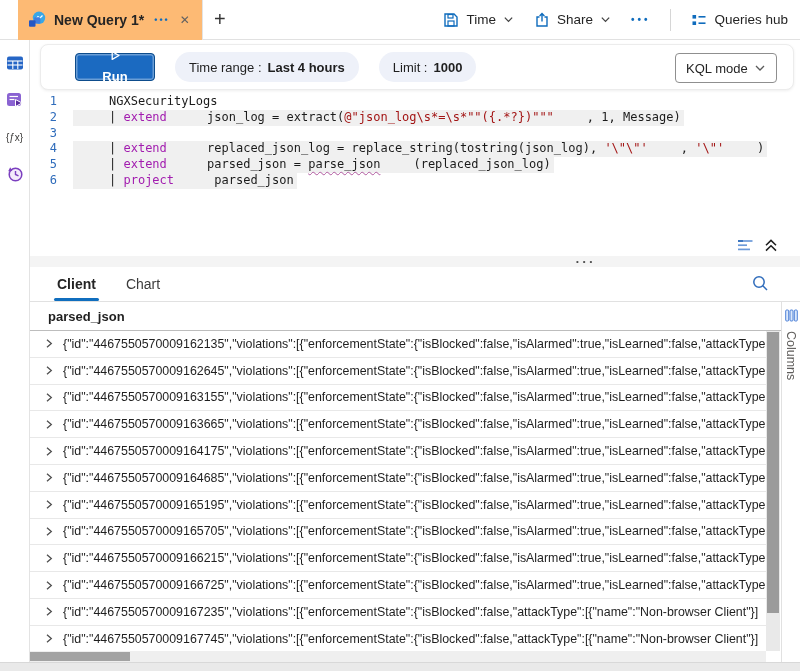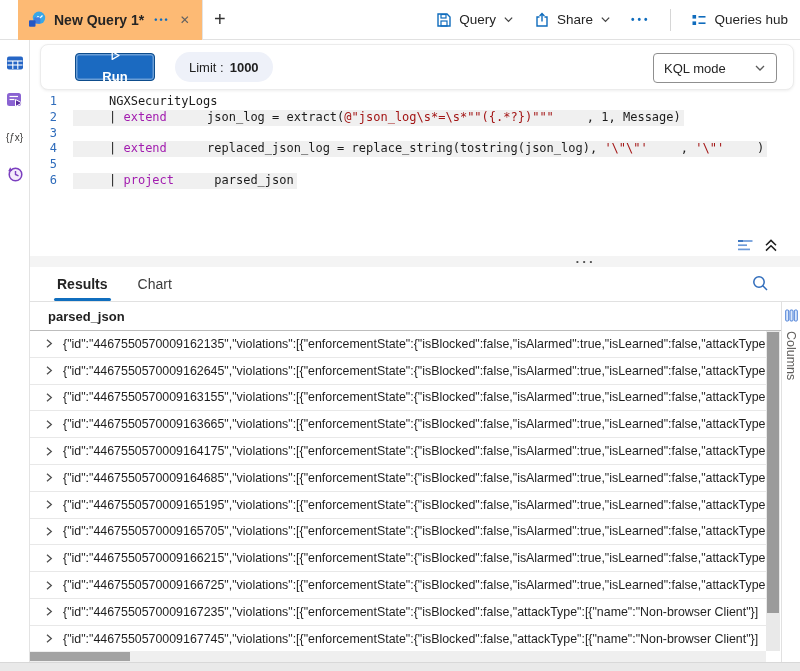--- a/index.html
+++ b/index.html
@@ -31,21 +31,21 @@
   
   .toolbar-card { position:absolute; left:40px; top:44px; width:754px; height:46px; background:#fff;
     border:1px solid #ececec; border-radius:8px; box-shadow:0 1px 3px rgba(0,0,0,.07);
     display:flex; align-items:center; gap:20px; padding-left:34px; }
   .run-btn { width:80px; height:28px; border-radius:4px; background:#1b6ac1; border:1px solid #0d4c8c;
     box-shadow:inset 0 0 0 1.5px rgba(255,255,255,.35); color:#fff; display:flex; align-items:center;
     justify-content:center; gap:8px; font-size:13px; font-weight:600; cursor:pointer;flex-direction:column; }
   .pill { height:30px; border-radius:15px; background:#eef1f9; display:flex; align-items:center;
     gap:6px; padding:0 14px; font-size:13px; color:#1f1f1f; cursor:pointer; white-space:nowrap; }
   .pill .val { font-weight:700; }
-  .mode-select { position:absolute; right:16px; top:8px; height:30px; width:124px; background:#fff;
+  .mode-select { position:absolute; right:16px; top:8px; height:30px; width:102px; background:#fff;
     border:1px solid #8f8f8f; border-radius:4px; display:flex; align-items:center; padding:0 10px;
     font-size:13px; cursor:pointer; }
   .mode-select .chev { margin-left:auto; }
 
   
   .editor { position:absolute; left:31px; top:94px; right:0; height:160px; background:#fff;
     font-family:"DejaVu Sans Mono", monospace; font-size:12px; cursor:text; }
   .ed-line { display:flex; height:15.8px; line-height:15.8px; }
   .ed-num { width:42px; text-align:right; padding-right:16px; color:#2f6cbb; flex:none; }
   .ed-code { white-space:pre; padding:0 3px; color:#1b1b1b; }
@@ -111,21 +111,21 @@
 
   <div class="top-actions">
     <div class="top-act">
       <span style="display:flex;">
         <svg width="16" height="16" viewBox="0 0 16 16">
           <path d="M2 2 H11 L14 5 V14 H2 Z" fill="none" stroke="#0f6cbd" stroke-width="1.4"></path>
           <rect x="5" y="9" width="6" height="5" fill="none" stroke="#0f6cbd" stroke-width="1.2"></rect>
           <rect x="5" y="2.5" width="5" height="3.5" fill="none" stroke="#0f6cbd" stroke-width="1.2"></rect>
         </svg>
       </span>
-      <span>Query</span>
+      <span>Time</span>
       <span style="display:flex;">
         <svg width="11" height="11" viewBox="0 0 12 12">
             <path d="M2 4 L6 8 L10 4" fill="none" stroke="#424242" stroke-width="1.4"></path>
           </svg>
       </span>
     </div>
     <div class="top-act">
       <span style="display:flex;">
         <svg width="16" height="16" viewBox="0 0 16 16">
           <path d="M5.5 5 H3 V14 H13 V5 H10.5" fill="none" stroke="#0f6cbd" stroke-width="1.4"></path>
@@ -186,20 +186,24 @@
 <div class="toolbar-card">
   <button class="run-btn" style="border-style:solid;">
     <span style="display:flex;">
       <svg width="11" height="11" viewBox="0 0 11 11">
           <path d="M2.2 1.6 L9 5.5 L2.2 9.4 Z" fill="none" stroke="#fff" stroke-width="1.3" stroke-linejoin="round"></path>
         </svg>
     </span>
     <span>Run</span>
   </button>
   <div class="pill">
+    <span>Time range :</span>
+    <span class="val">Last 4 hours</span>
+  </div>
+  <div class="pill">
     <span>Limit :</span>
     <span class="val">1000</span>
   </div>
   <div class="mode-select">
     <span>KQL mode</span>
     <span class="chev" style="display:flex;">
       <svg width="12" height="12" viewBox="0 0 12 12">
           <path d="M2 4 L6 8 L10 4" fill="none" stroke="#5a5a5a" stroke-width="1.3"></path>
         </svg>
     </span>
@@ -218,20 +222,21 @@
       </div>
       <div class="ed-line">
         <span class="ed-num">3</span>
       </div>
       <div class="ed-line">
         <span class="ed-num">4</span>
         <span class="ed-code hl"><span class="tok-plain">| </span><span class="tok-kw">extend</span><span class="tok-plain"> replaced_json_log = replace_string(tostring(json_log), </span><span class="tok-str">'\"\"'</span><span class="tok-plain">, </span><span class="tok-str">'\"'</span><span class="tok-plain">)</span></span>
       </div>
       <div class="ed-line">
         <span class="ed-num">5</span>
+        <span class="ed-code hl"><span class="tok-plain">| </span><span class="tok-kw">extend</span><span class="tok-plain"> parsed_json = </span><span class="tok-warn">parse_json</span><span class="tok-plain">(replaced_json_log)</span></span>
       </div>
       <div class="ed-line">
         <span class="ed-num">6</span>
         <span class="ed-code hl"><span class="tok-plain">| </span><span class="tok-kw">project</span><span class="tok-plain"> parsed_json</span></span>
       </div>
     </div>
 </div>
 
 <div class="collapse-group">
   <span>
@@ -249,21 +254,21 @@
     </svg>
   </span>
 </div>
 
 <div class="splitter">
   <span class="dots">•••</span>
 </div>
 
 <div class="results">
   <div class="tabs-row">
-    <span class="rtab active">Results</span>
+    <span class="rtab active">Client</span>
     <span class="rtab">Chart</span>
     <span class="search-btn">
       <svg width="19" height="19" viewBox="0 0 19 19">
         <circle cx="8" cy="8" r="5.2" fill="none" stroke="#2f6cbb" stroke-width="1.5"></circle>
         <line x1="11.8" y1="11.8" x2="16" y2="16" stroke="#2f6cbb" stroke-width="1.5"></line>
       </svg>
     </span>
   </div>
 
   <div class="grid-header">

